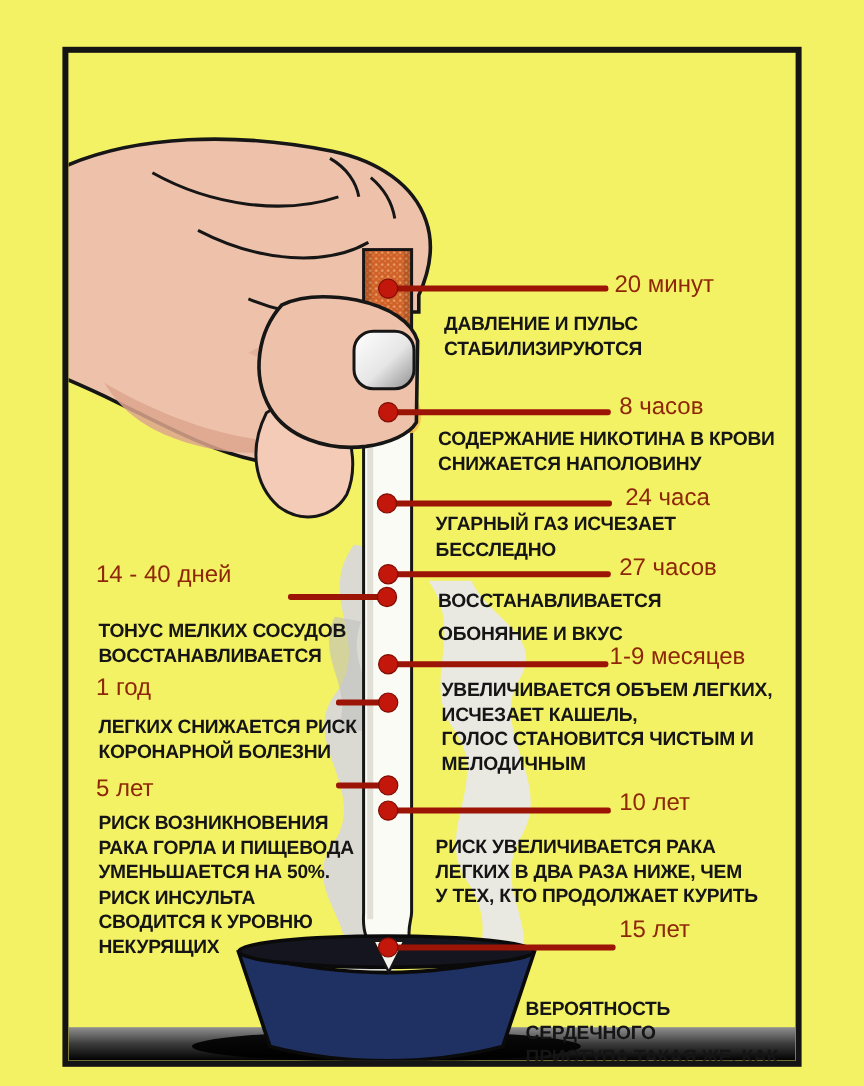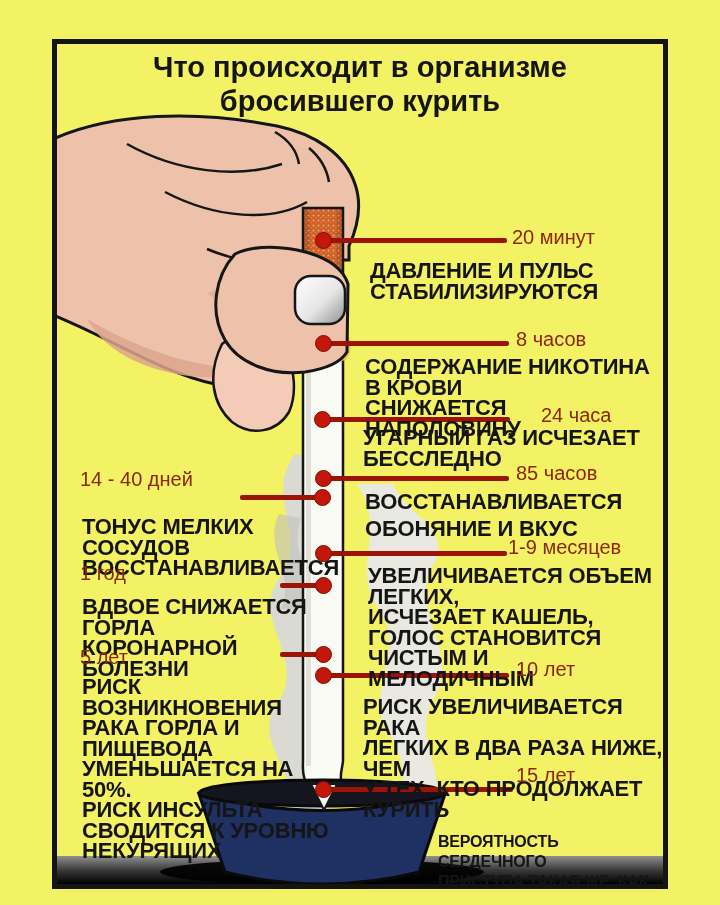--- a/index.html
+++ b/index.html
@@ -22,21 +22,21 @@
   .title{
     position:absolute; left:53px; top:6px; width:500px;
     font-size:29px; font-weight:700; color:var(--body-text,#151515);
     text-align:center; line-height:34px; z-index:2;
   }
   .tlabel{
     position:absolute; font-size:20px; font-weight:400;
     color:var(--time-text,#8e2708); white-space:nowrap; z-index:4; line-height:28px;
   }
   .desc{
-    position:absolute; font-size:22px; font-weight:700;
+    position:absolute; font-size:16px; font-weight:700;
     color:var(--body-text,#151515); line-height:20.5px;
     white-space:pre-line; z-index:4; letter-spacing:-0.2px;
   }
   .desc.lh-wide{ line-height:27px; }
   .desc.small{ font-size:16px; line-height:20px;margin-top:36px; }
   .tline{
     position:absolute; height:5px; background:var(--line-red,#9b1405);
     border-radius:2px; z-index:3;
   }
   .tdot{
@@ -119,50 +119,49 @@
 
       <g>
         <ellipse cx="265" cy="828" rx="162" ry="13" fill="#000" opacity="0.9"></ellipse>
         <path d="M142,750 L168,828 C230,844 300,844 362,828 L388,750
                  C300,772 230,772 142,750 Z" style="fill:var(--ashtray-navy,#1f3063)" stroke="#0a0a0a" stroke-width="3"></path>
         <ellipse cx="265" cy="749" rx="123" ry="13" fill="#15151f" stroke="#0a0a0a" stroke-width="3"></ellipse>
         <path d="M254,740 L280,740 L267,766 Z" fill="#f4f4ee" stroke="#161616" stroke-width="2"></path>
       </g>
     </svg>
 
-    <div class="title">Что происходит в организме бросившего курить</div>
 
     <div>
       <div class="tline" style="left:266px;top:194px;width:184px"></div>
       <div class="tdot" style="left:258px;top:188px"></div>
       <div class="tlabel" style="left:455px;top:179px">20 минут</div>
       <div class="desc" style="left:313px;top:217px;width:250px">ДАВЛЕНИЕ  И  ПУЛЬС
 СТАБИЛИЗИРУЮТСЯ</div>
     </div>
 
     <div>
       <div class="tline" style="left:266px;top:297px;width:186px"></div>
       <div class="tdot" style="left:258px;top:291px"></div>
       <div class="tlabel" style="left:459px;top:281px">8 часов</div>
       <div class="desc" style="left:308px;top:313px;width:300px">СОДЕРЖАНИЕ НИКОТИНА В КРОВИ
 СНИЖАЕТСЯ НАПОЛОВИНУ</div>
     </div>
 
     <div>
       <div class="tline" style="left:265px;top:373px;width:188px"></div>
       <div class="tdot" style="left:257px;top:367px"></div>
-      <div class="tlabel" style="left:484px;top:357px">24 часа</div>
+      <div class="tlabel" style="left:464px;top:357px">24 часа</div>
       <div class="desc" style="left:306px;top:384px;width:280px">УГАРНЫЙ ГАЗ ИСЧЕЗАЕТ
 БЕССЛЕДНО</div>
     </div>
 
     <div>
       <div class="tline" style="left:266px;top:432px;width:186px"></div>
       <div class="tdot" style="left:258px;top:426px"></div>
-      <div class="tlabel" style="left:459px;top:415px">85 часов</div>
+      <div class="tlabel" style="left:459px;top:415px">27 часов</div>
       <div class="desc lh-wide" style="left:308px;top:444px;width:280px">ВОССТАНАВЛИВАЕТСЯ
 ОБОНЯНИЕ И ВКУС</div>
     </div>
 
     <div>
       <div class="tline" style="left:183px;top:451px;width:82px"></div>
       <div class="tdot" style="left:257px;top:445px"></div>
       <div class="tlabel" style="left:23px;top:421px">14 - 40 дней</div>
       <div class="desc" style="left:25px;top:473px;width:240px">ТОНУС МЕЛКИХ СОСУДОВ
 ВОССТАНАВЛИВАЕТСЯ</div>
@@ -175,21 +174,21 @@
       <div class="desc" style="left:311px;top:522px;width:300px">УВЕЛИЧИВАЕТСЯ ОБЪЕМ ЛЕГКИХ,
 ИСЧЕЗАЕТ КАШЕЛЬ,
 ГОЛОС СТАНОВИТСЯ ЧИСТЫМ И
 МЕЛОДИЧНЫМ</div>
     </div>
 
     <div>
       <div class="tline" style="left:223px;top:539px;width:43px"></div>
       <div class="tdot" style="left:258px;top:533px"></div>
       <div class="tlabel" style="left:23px;top:515px">1 год</div>
-      <div class="desc" style="left:25px;top:553px;width:260px">ВДВОЕ СНИЖАЕТСЯ ГОРЛА
+      <div class="desc" style="left:25px;top:553px;width:260px">ЛЕГКИХ СНИЖАЕТСЯ РИСК
 КОРОНАРНОЙ БОЛЕЗНИ</div>
     </div>
 
     <div>
       <div class="tline" style="left:223px;top:608px;width:43px"></div>
       <div class="tdot" style="left:258px;top:602px"></div>
       <div class="tlabel" style="left:23px;top:599px">5 лет</div>
       <div class="desc" style="left:25px;top:633px;width:250px">РИСК ВОЗНИКНОВЕНИЯ
 РАКА ГОРЛА И ПИЩЕВОДА
 УМЕНЬШАЕТСЯ НА 50%.

